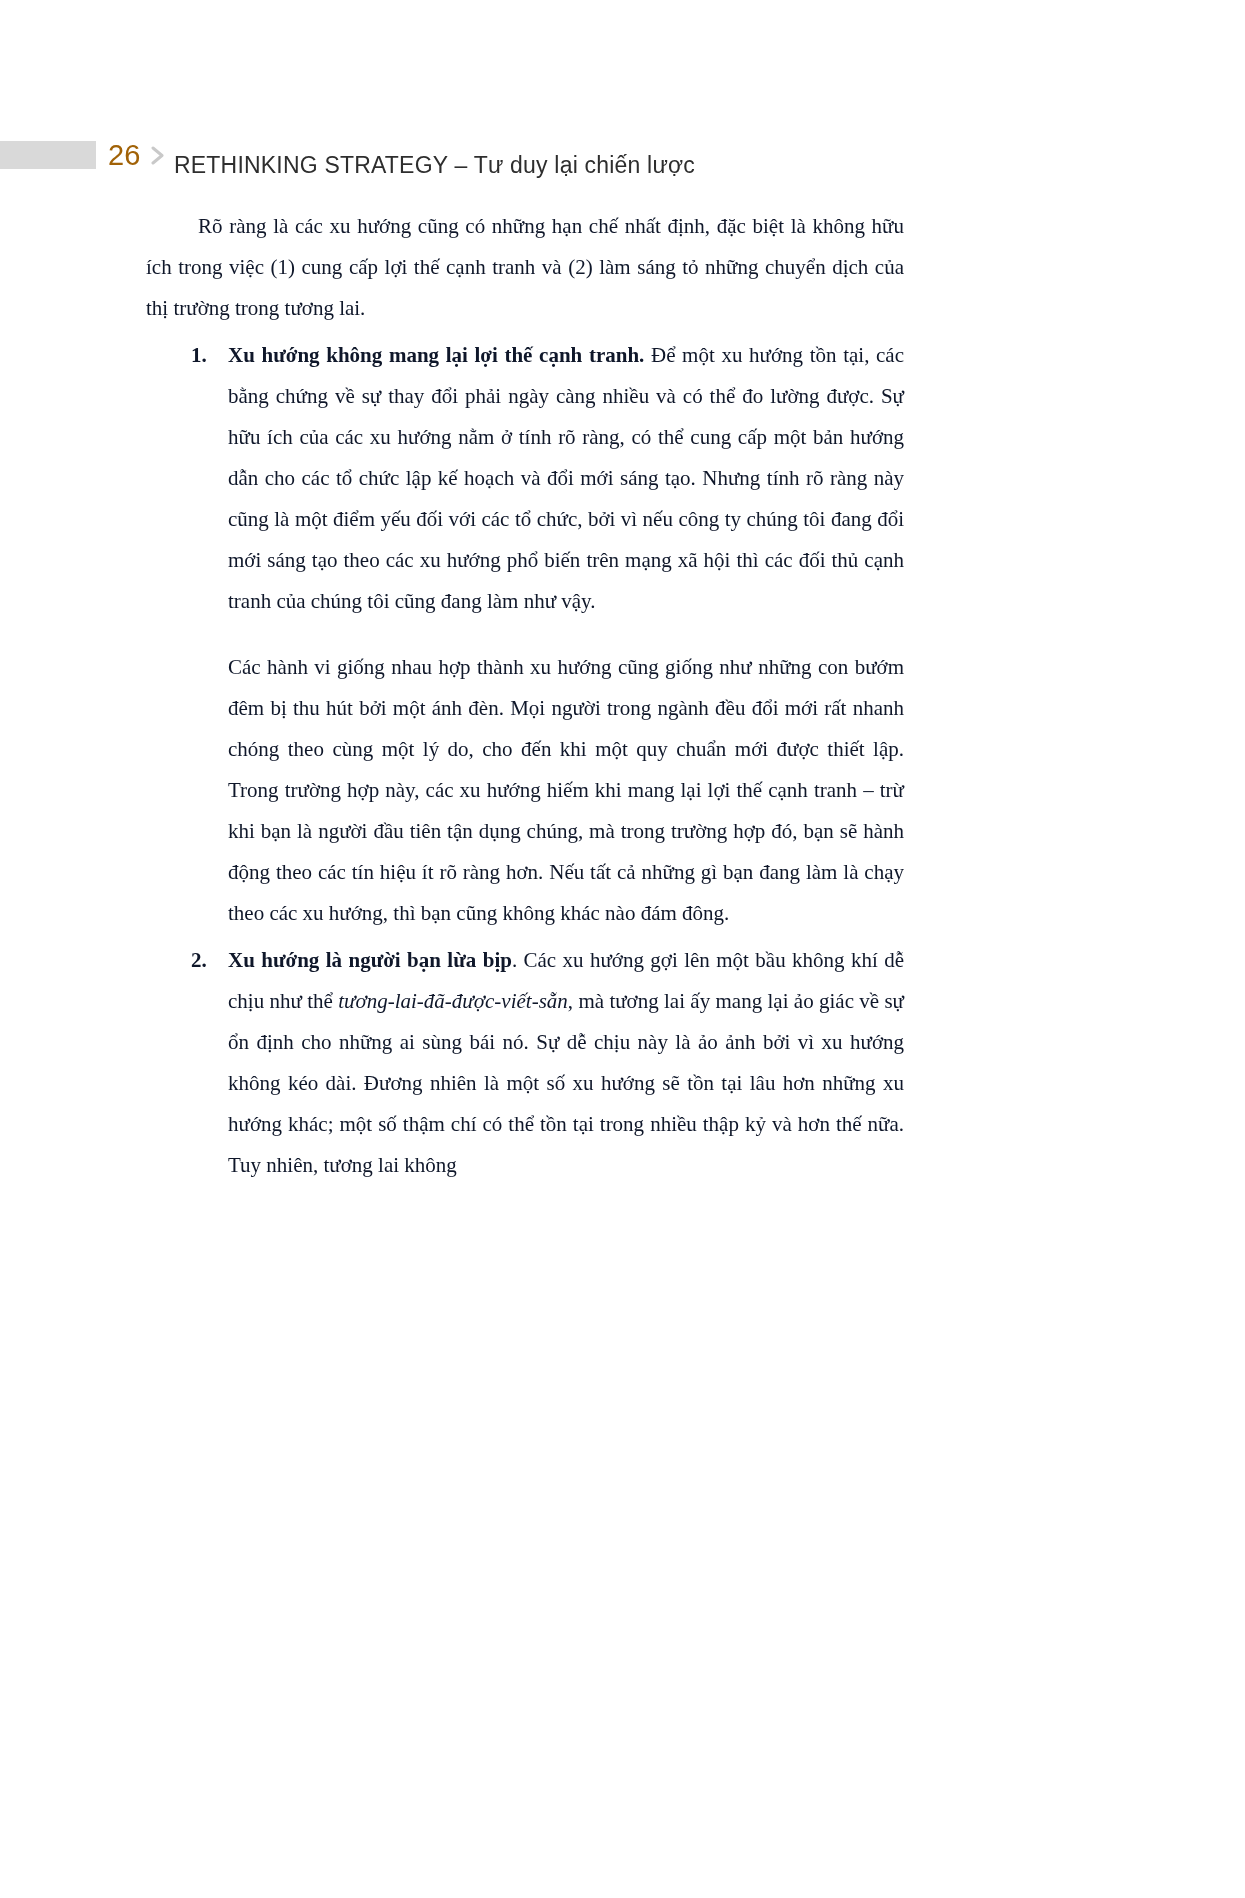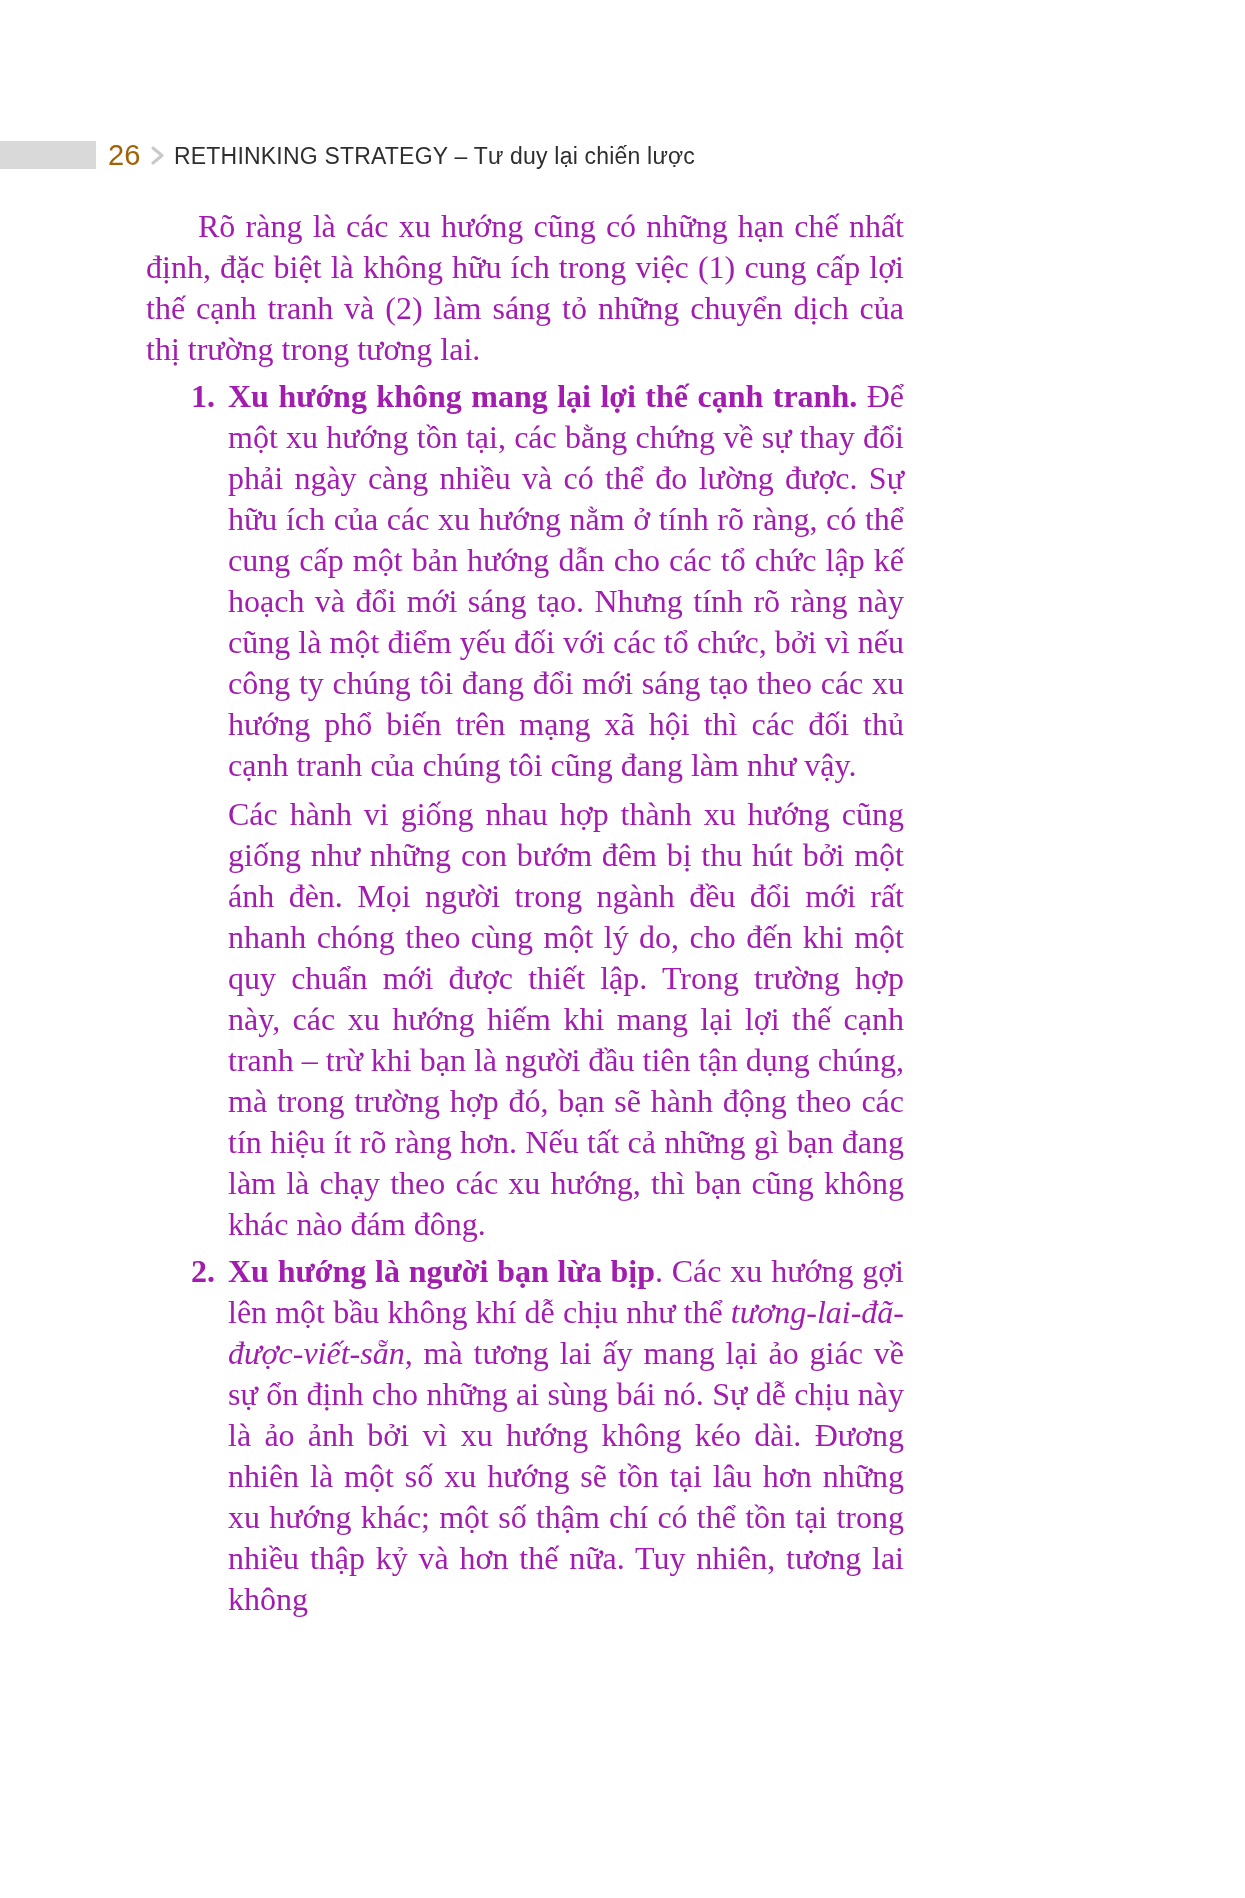--- a/index.html
+++ b/index.html
@@ -44,38 +44,38 @@
   .chevron-icon {
     position: absolute;
     left: 151px;
     top: 8px;
     width: 13px;
     height: 19px;
   }
   .header-title {
     position: absolute;
     left: 174px;
-    top: 5px;
+    top: 14px;
     font-size: 23px;
     line-height: 26px;
     letter-spacing: 0.2px;
     color: #2e2e2e;
     white-space: nowrap;
   }
 
   
   .page-body {
     position: absolute;
     left: 146px;
     top: 206px;
     width: 758px;
-    font-size: 32px;
+    font-size: 21px;
     line-height: 41px;
     text-align: justify;
-    color: #a21caf;
+    color: #0f172a;
   }
   .intro-paragraph {
     margin: 0 0 6px 0;
     text-indent: 52px;
   }
   .list-item {
     position: relative;
     padding-left: 82px;
     margin-top: 6px;
   }
@@ -85,21 +85,21 @@
     top: 0;
     font-weight: 700;
   }
   .item-para {
     margin: 0;
   }
   .item-para .lead {
     font-weight: 700;
   }
   .continuation {
-    margin-top: 8px;
+    margin-top: 25px;
   }
   .item-para em {
     font-style: italic;
   }
 </style>
 </head>
 <body>
 
 <header class="page-header">
   <div class="header-bar"></div>

